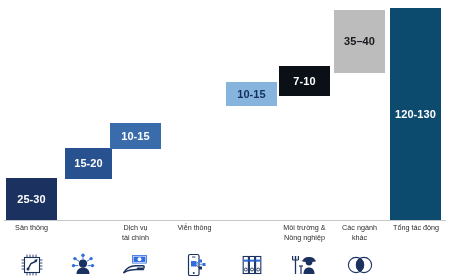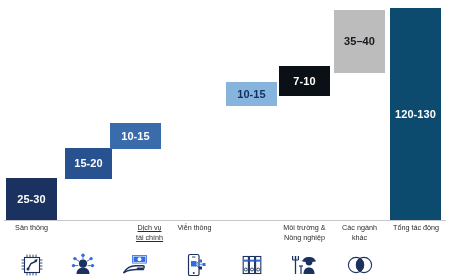--- a/index.html
+++ b/index.html
@@ -134,21 +134,21 @@
     <div class="bar lbl-mid" style="left:390px; top:8px; width:51px; height:212px; background:#0c4a6e;">
       <span class="val" style="color:#ffffff;">120-130</span>
     </div>
 
   </div>
 
   <div class="axis-line"></div>
 
   <div class="cats">
     <div class="cat" style="left:2px; width:59px;">Sản thông</div>
-    <div class="cat" style="left:120px; width:59px;text-decoration:underline;">Dịch vụ
+    <div class="cat" style="left:106px; width:59px;">Dịch vụ
 tài chính</div>
     <div class="cat" style="left:165px; width:59px;">Viễn thông</div>
     <div class="cat" style="left:272px; width:65px;">Môi trường &amp;
 Nông nghiệp</div>
     <div class="cat" style="left:330px; width:59px;">Các ngành
 khác</div>
     <div class="cat" style="left:385px; width:62px;">Tổng tác động</div>
   </div>
 
   <div class="icons">

